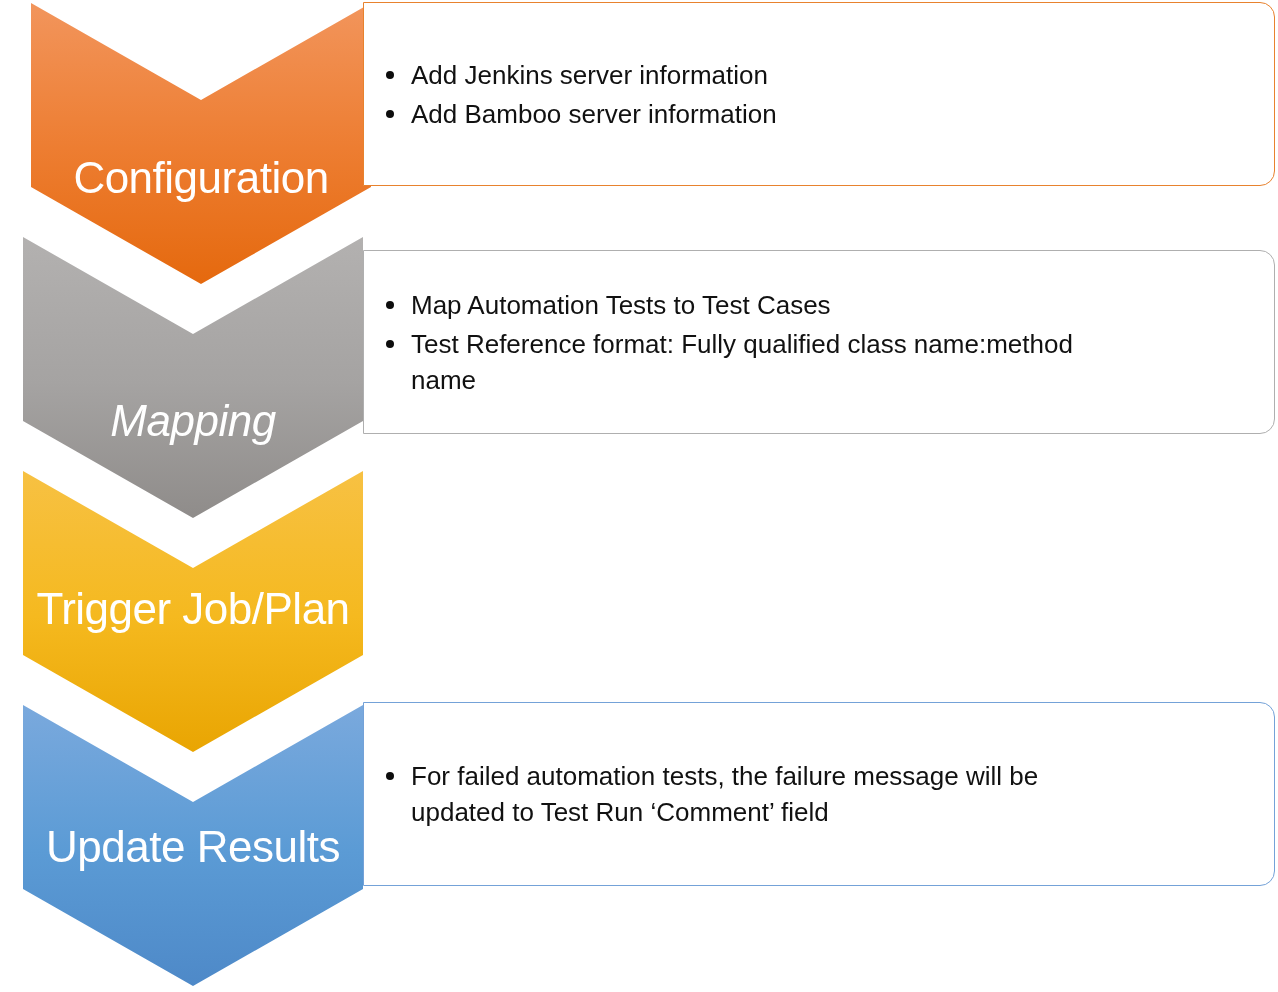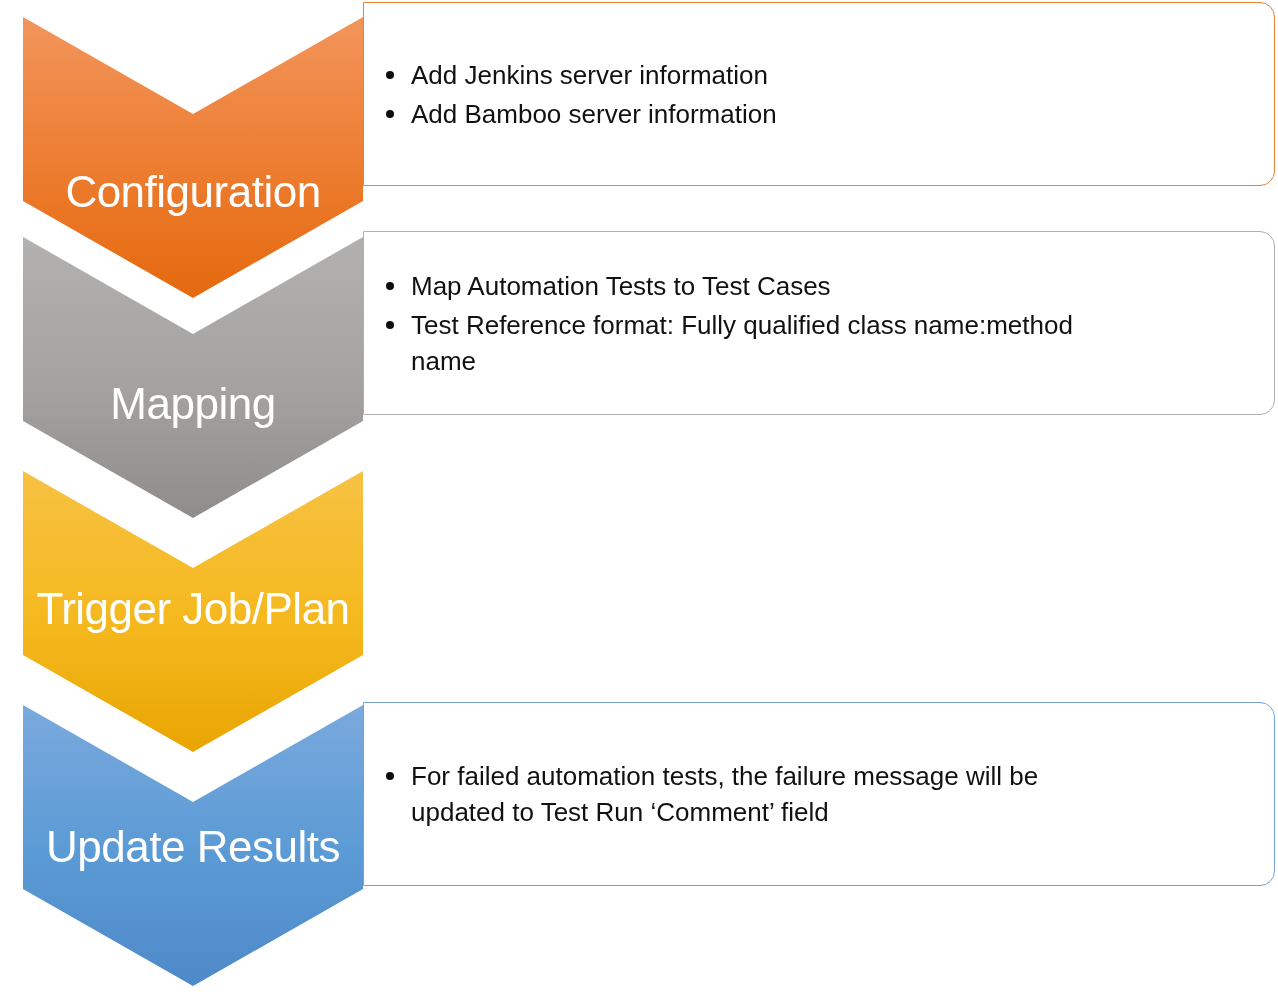--- a/index.html
+++ b/index.html
@@ -12,38 +12,38 @@
     overflow:hidden;
   }
   
   .chevron{
     position:absolute;
     left:23px;
     width:340px;
     height:281px;
     clip-path:polygon(0 0, 50% 34.5%, 100% 0, 100% 65.5%, 50% 100%, 0 65.5%);
   }
-  .c0{top:17px;}
+  .c0{top:3px;margin-left:8px;}
   .c1{top:237px;}
   .c2{top:471px;}
   .c3{top:705px;}
   .chevron-label{
     position:absolute;
     left:0;
     width:100%;
     text-align:center;
     transform:translateY(-50%);
     color:#ffffff;
     font-size:44px;
     line-height:1.05;
     white-space:nowrap;
     letter-spacing:-0.5px;
   }
   .c0 .chevron-label{top:175px;}
-  .c1 .chevron-label{top:167px;}
+  .c1 .chevron-label{top:184px;font-style:italic;}
   .c2 .chevron-label{top:138px;text-align:center;}
   .c3 .chevron-label{top:142px;}
   
   .box{
     position:absolute;
     left:363px;
     width:912px;
     height:184px;
     box-sizing:border-box;
     background:#ffffff;
@@ -97,21 +97,21 @@
         <div class="bullet-item">
           <span class="bullet-dot"></span>
           <span class="bullet-text">Add Bamboo server information</span>
         </div>
       </div>
   </div>
 
   <div class="chevron c1" style="background: linear-gradient(rgb(179, 177, 176) 0%, rgb(165, 163, 162) 52%, rgb(143, 140, 138) 100%);">
     <div class="chevron-label">Mapping</div>
   </div>
-  <div class="box b1" style="border-color: rgb(175, 175, 175);">
+  <div class="box b1" style="border-color: rgb(175, 175, 175); margin-top: 19px;">
     <div class="bullets">
         <div class="bullet-item">
           <span class="bullet-dot"></span>
           <span class="bullet-text">Map Automation Tests to Test Cases</span>
         </div>
         <div class="bullet-item">
           <span class="bullet-dot"></span>
           <span class="bullet-text">Test Reference format: Fully qualified class name:method
 name</span>
         </div>

